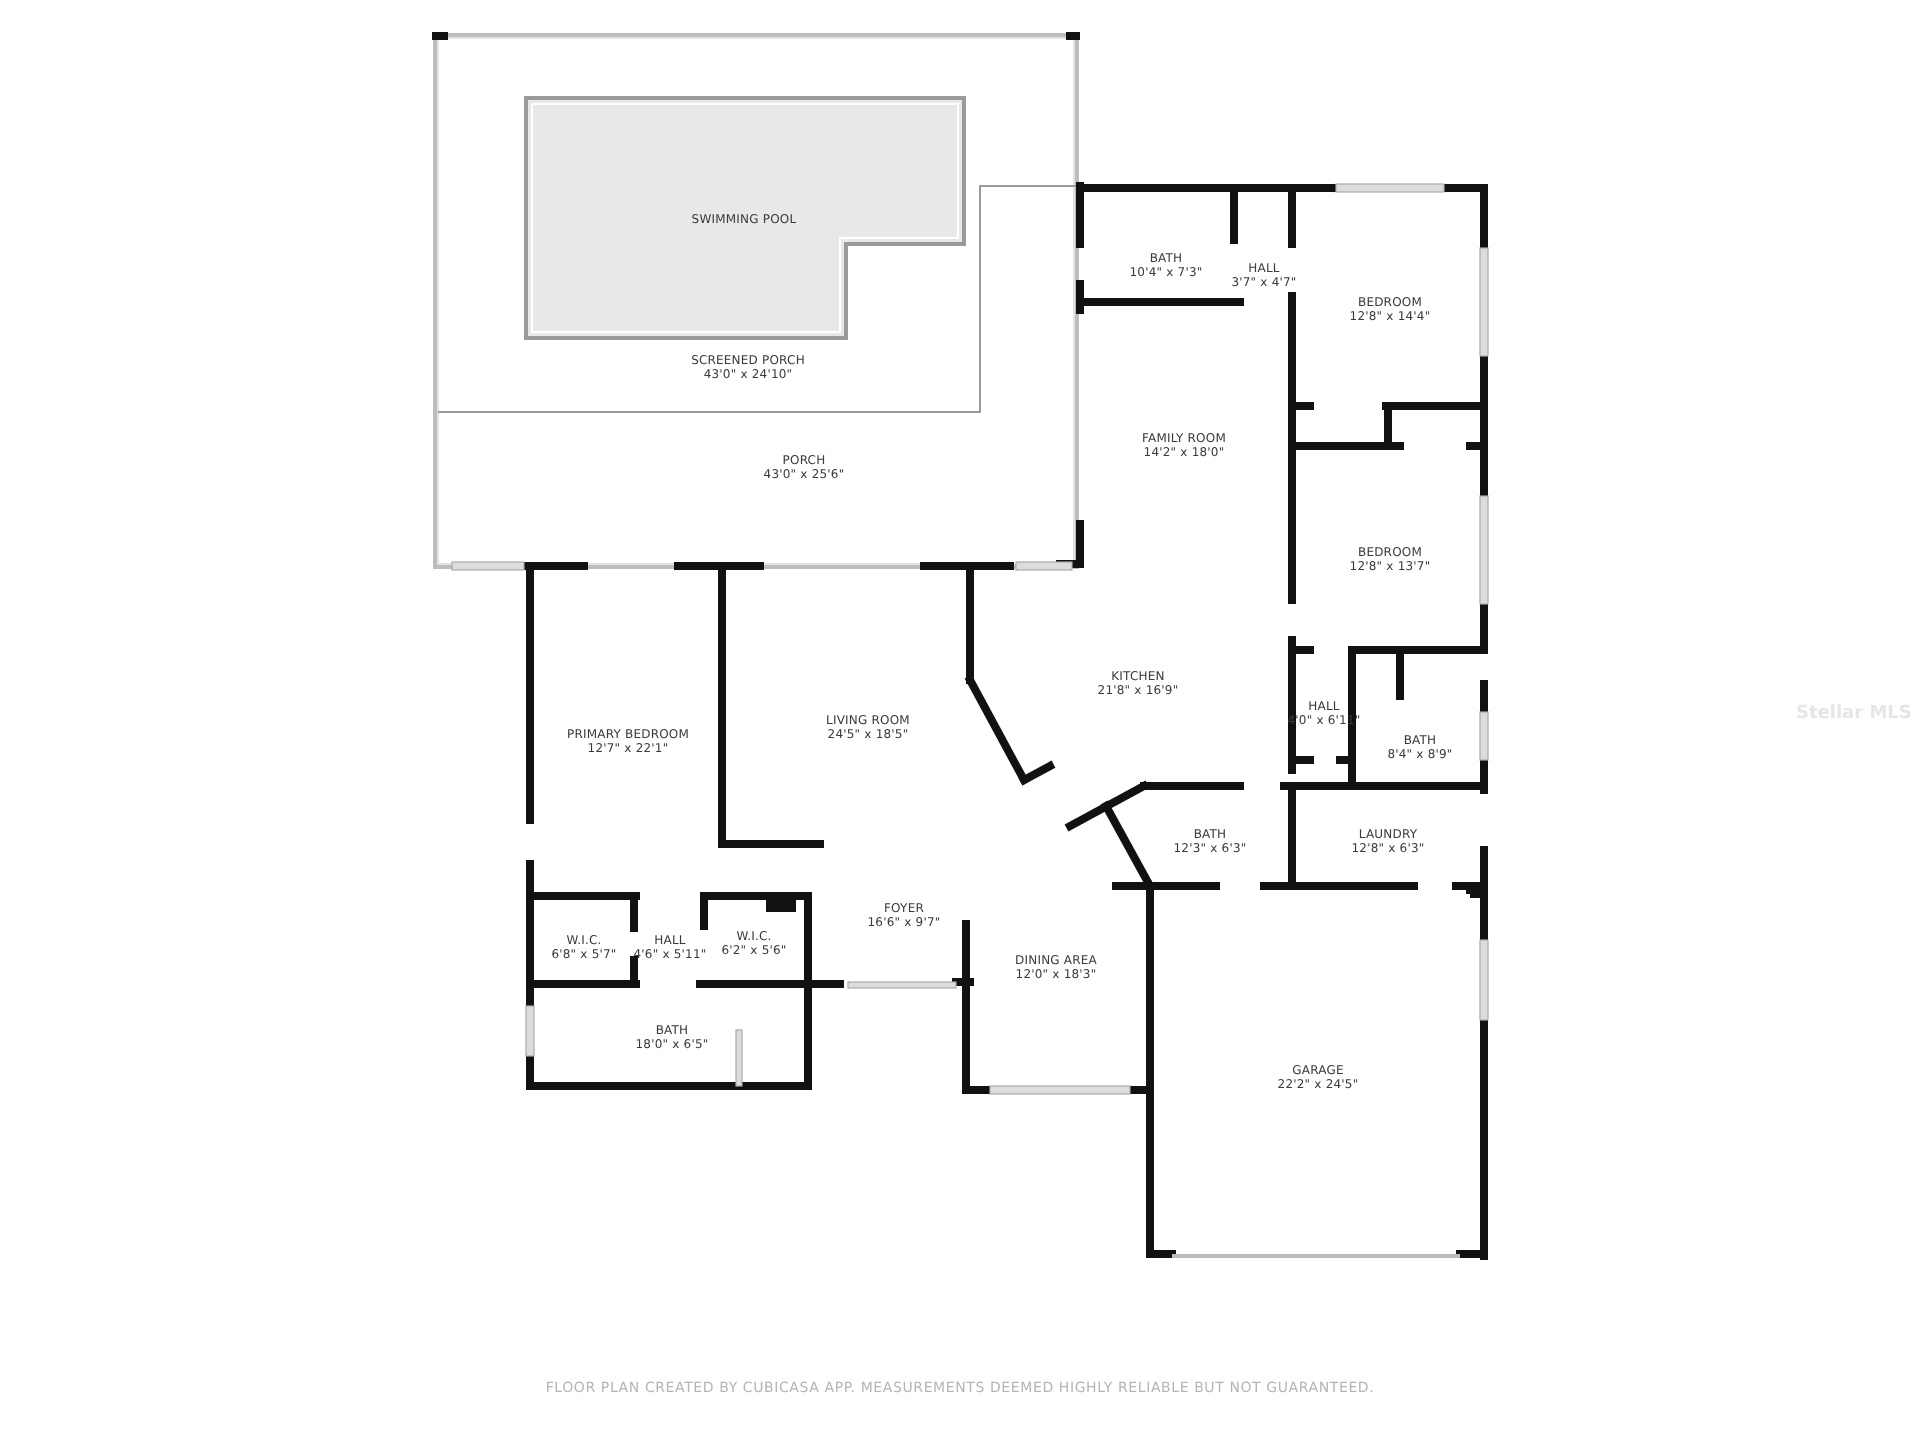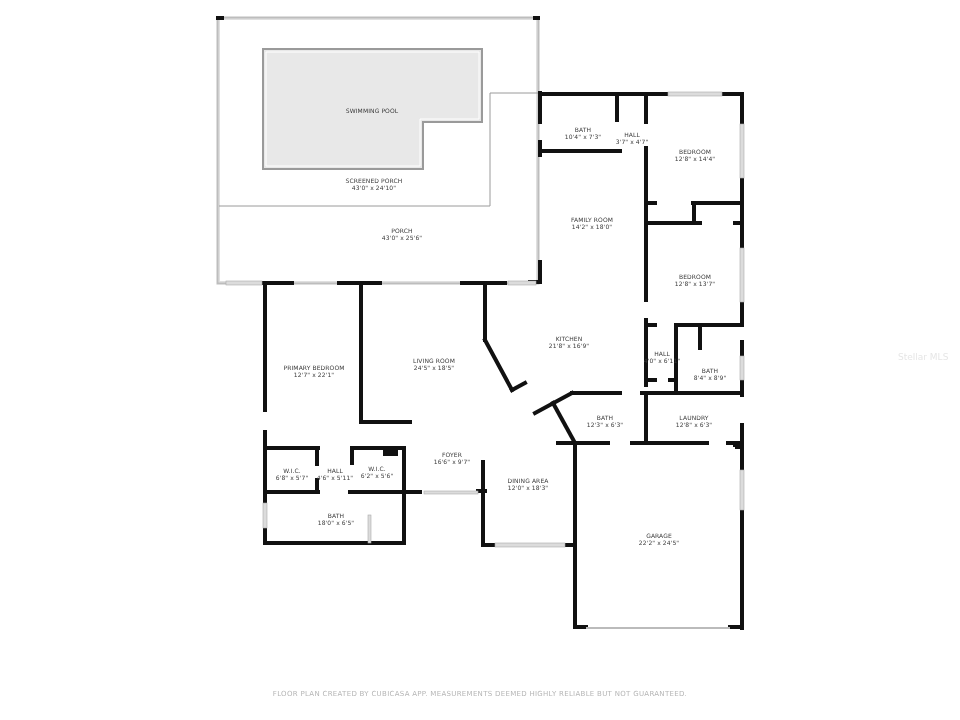--- a/index.html
+++ b/index.html
@@ -1,21 +1,21 @@
 <!DOCTYPE html>
 <html><head>
 <meta charset="utf-8">
 <style>
   html, body { margin:0; padding:0; background:#ffffff; }
   body { width:960px; height:720px; position:relative; overflow:hidden; font-family:"DejaVu Sans", sans-serif; }
   #plan { position:absolute; left:0; top:0; width:960px; height:720px; }
   .lbl { position:absolute; transform:translate(-50%,-50%); text-align:center; color:#3a3a3a; font-size:6px; line-height:7px; white-space:nowrap; letter-spacing:0.1px; }
   .lbl span { display:block; }
   .footer { position:absolute; left:0; width:960px; top:690px; text-align:center; font-size:7px; color:#b5b5b5; letter-spacing:0.3px; }
-  .watermark { position:absolute; left:898px; top:352px; font-size:9px; color:#e6e6e6; font-weight:normal; }
+  .watermark { position:absolute; left:898px; top:352px; font-size:9px; color:#e6e6e6; font-weight:bold; }
 </style>
 </head>
 <body>
 
 <svg id="plan" viewBox="0 0 960 720" xmlns="http://www.w3.org/2000/svg">
 
   <g stroke="#b0b0b0" fill="none" stroke-width="2">
     <rect x="218" y="18" width="320" height="265" fill="#ffffff" stroke="#bdbdbd" stroke-width="3"></rect>
     <rect x="219" y="19" width="318" height="263" fill="none" stroke="#e2e2e2" stroke-width="1"></rect>
   </g>

